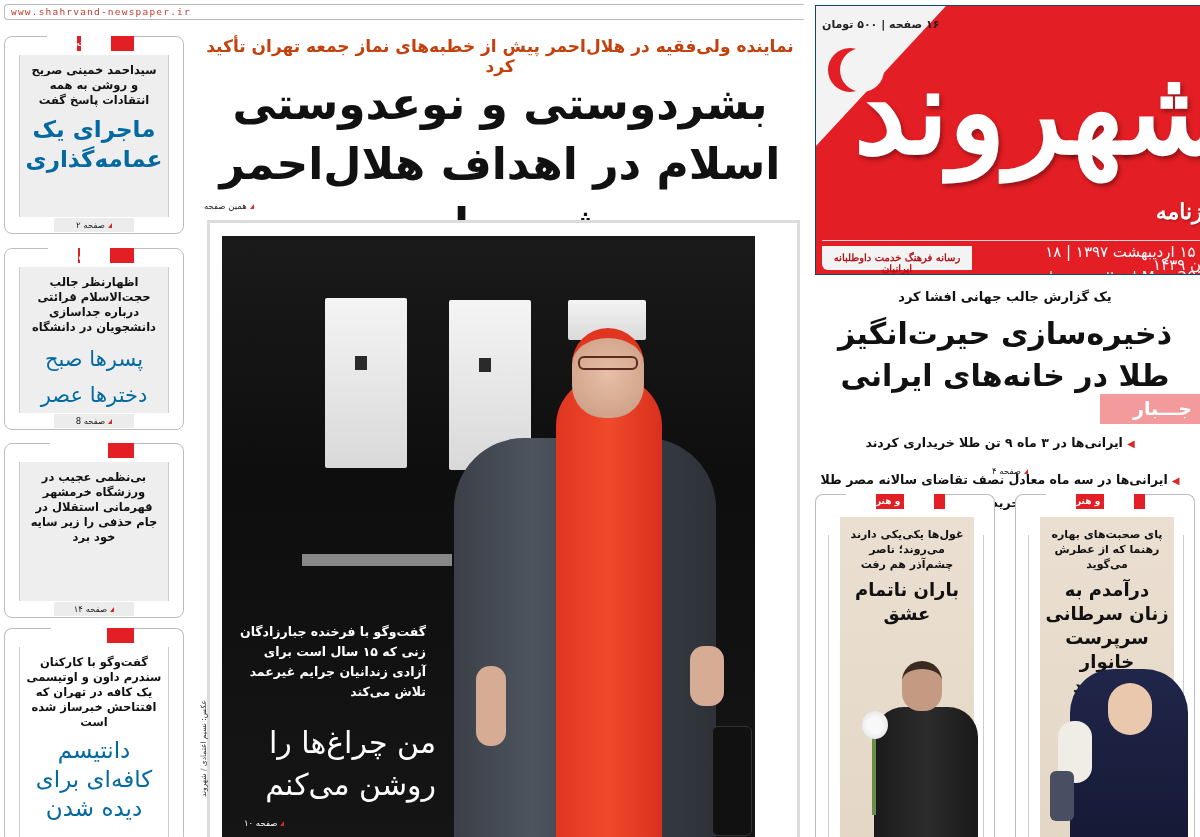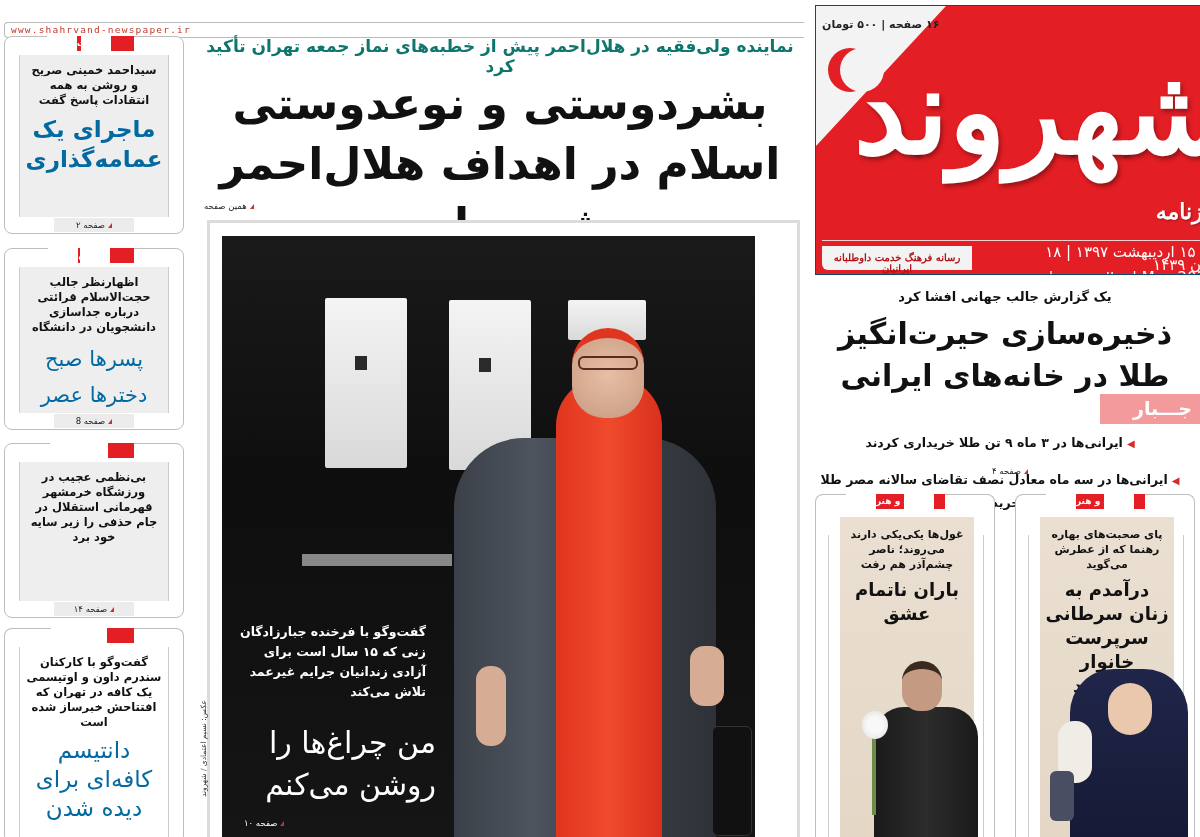--- a/index.html
+++ b/index.html
@@ -4,21 +4,21 @@
 <style>
   * { box-sizing: border-box; margin: 0; padding: 0; }
   html, body { width: 1200px; height: 837px; overflow: hidden; background: #fff; }
   body { position: relative; font-family: "DejaVu Sans", sans-serif; color: #111; }
 
   
   .url-bar {
     position: absolute; left: 4px; top: 4px; width: 800px; height: 16px;
     border: 1px solid #bbb; border-right: none; border-radius: 4px 0 0 4px;
     font-family: "DejaVu Sans Mono", monospace; font-size: 9.5px; letter-spacing: 1.2px;
-    color: #c0392b; padding-left: 6px; line-height: 14px; margin-top: 18px;
+    color: #c0392b; padding-left: 6px; line-height: 14px;
   }
 
   
   .side-box {
     position: absolute; left: 4px; width: 180px;
     border: 1.5px solid #bdbdbd; border-radius: 8px;
     background: #fff;
   }
   .side-box .inner {
     position: absolute; left: 14px; right: 14px; top: 18px; bottom: 16px;
@@ -47,21 +47,21 @@
   }
   .tri {
     display: inline-block; width: 0; height: 0;
     border-left: 4px solid transparent; border-right: 0 solid transparent;
     border-bottom: 5px solid #d62b2b; margin-left: 3px; vertical-align: middle;
   }
 
   
   .main-kicker {
     position: absolute; left: 200px; width: 600px; top: 36px; direction: rtl; text-align: center;
-    font-size: 17px; font-weight: bold; color: #0f766e;
+    font-size: 17px; font-weight: bold; color: #c2410c;
   }
   .main-head {
     position: absolute; left: 200px; width: 600px; top: 74px; direction: rtl; text-align: center;
     font-size: 44px; font-weight: 900; line-height: 60px; color: #111; letter-spacing: -1px;
   }
   .main-pageref {
     position: absolute; left: 204px; top: 201px; font-size: 8.5px; direction: rtl; color: #222;
   }
 
   .photo-frame {

